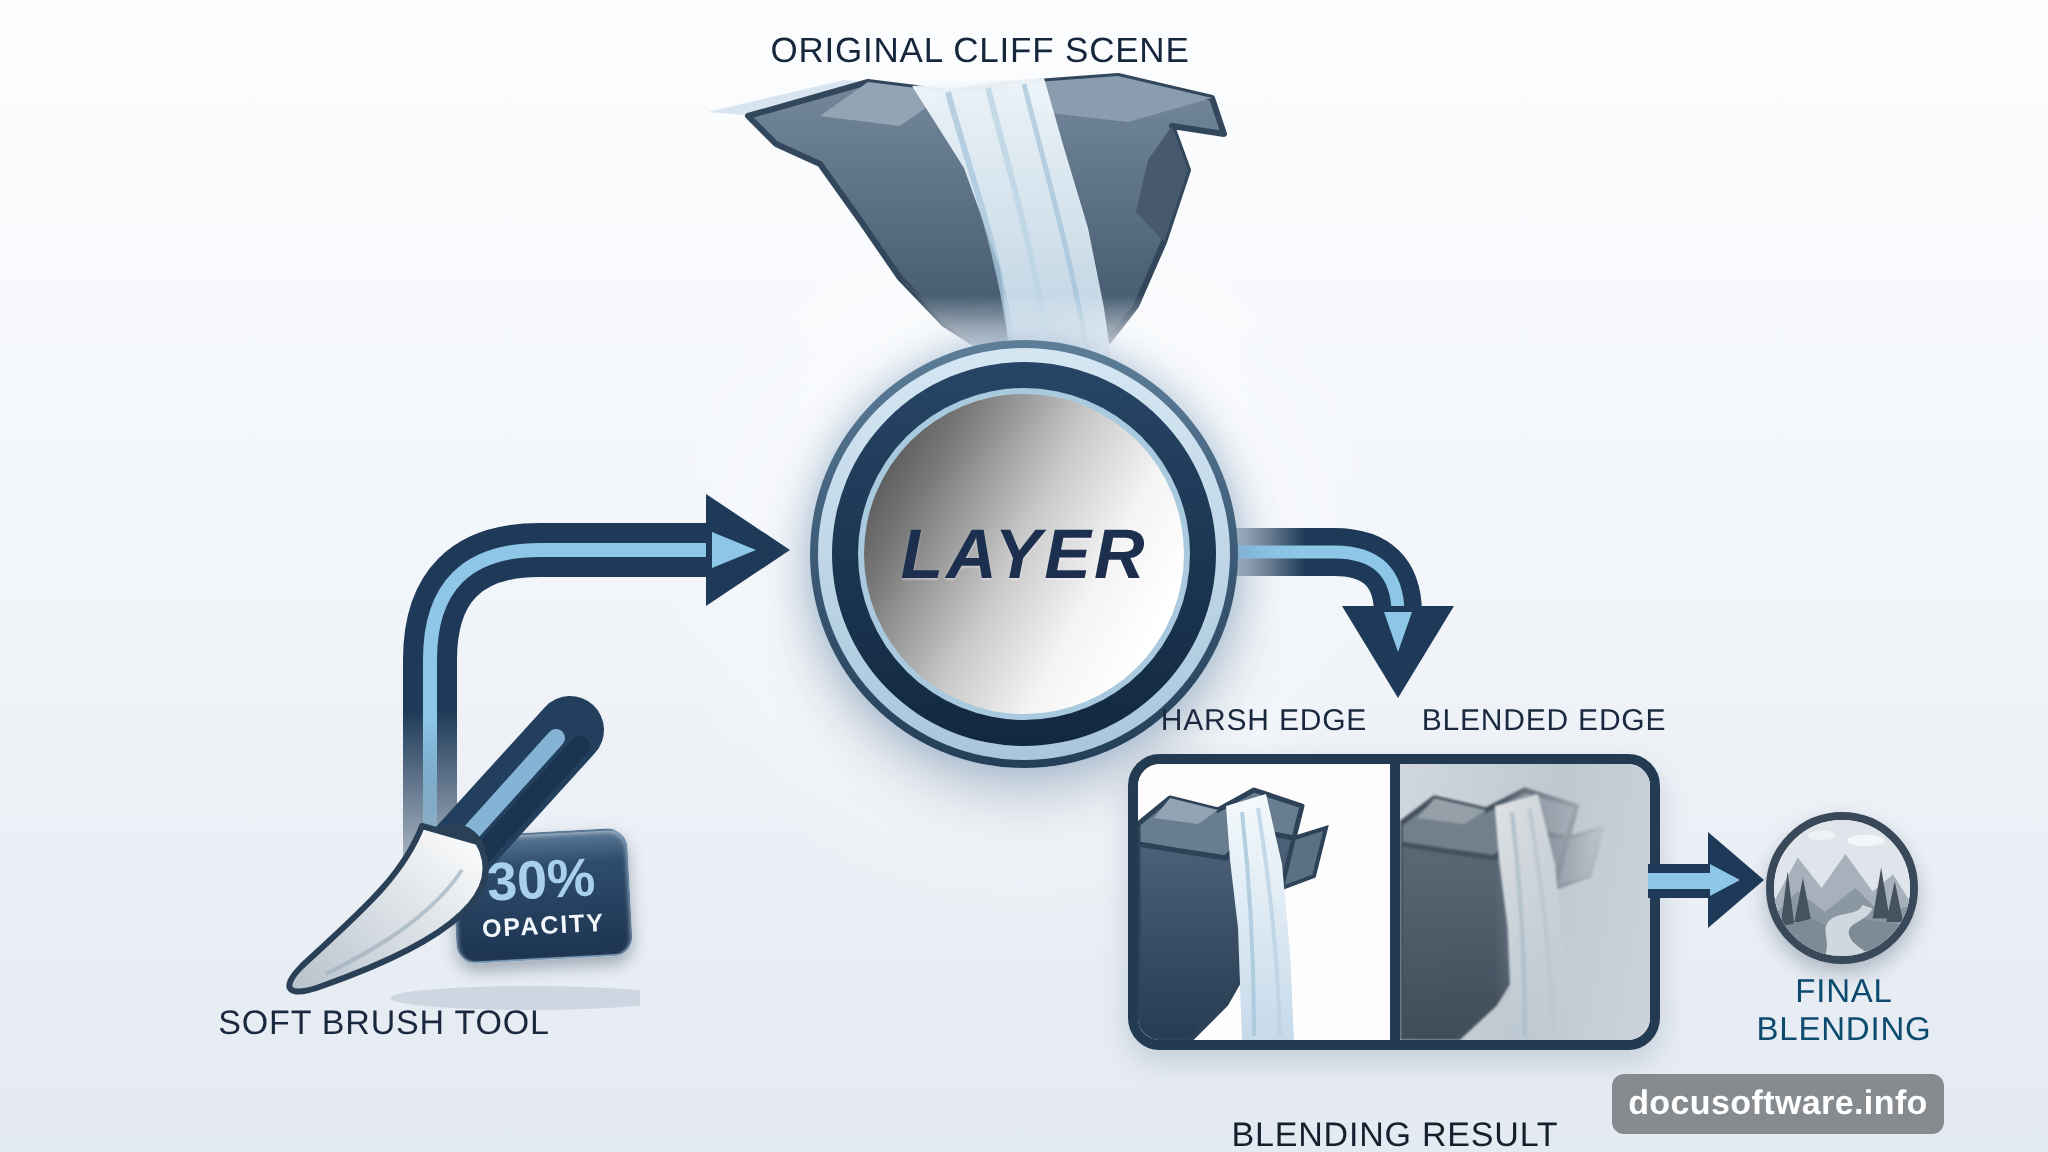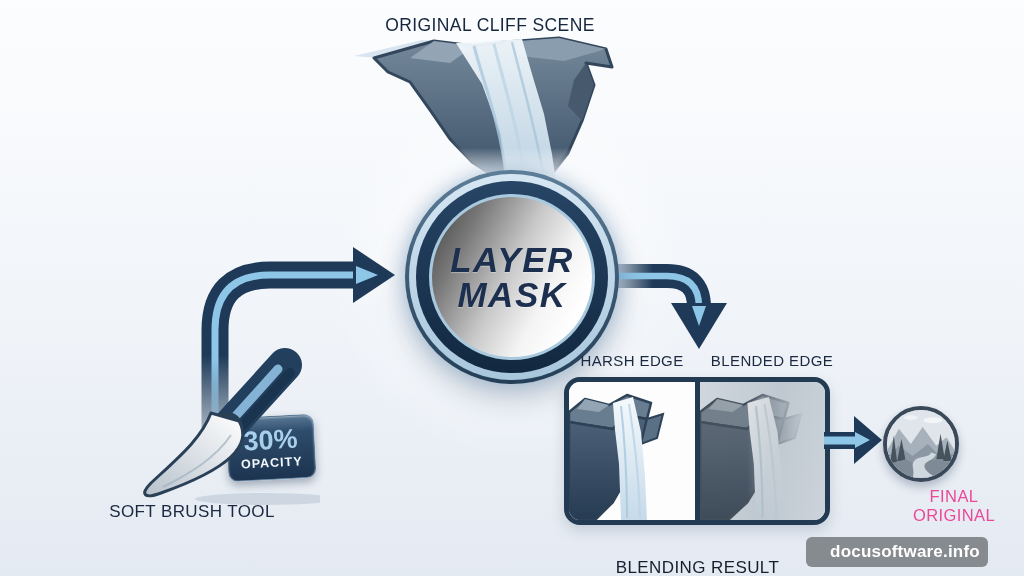--- a/index.html
+++ b/index.html
@@ -62,21 +62,21 @@
   .composite{
     left:883px;top:406px;width:76px;height:76px;box-sizing:border-box;
     border:4px solid #39495a;border-radius:50%;overflow:hidden;
     box-shadow:0 5px 10px rgba(40,60,85,.3), inset 0 0 6px rgba(255,255,255,.5);
     background:#dfe5ea;
   }
   
   .watermark{
     left:806px;top:537px;width:166px;height:30px;border-radius:6px;
     background:#868b90;color:#ffffff;font-weight:bold;font-size:17px;
-    display:flex;align-items:center;justify-content:center;letter-spacing:.2px;padding-left:16px;
+    display:flex;align-items:center;justify-content:center;letter-spacing:.2px;
   }
   .fade-bottom{
     -webkit-mask-image:linear-gradient(#000 76%,transparent 98%);
     mask-image:linear-gradient(#000 76%,transparent 98%);
   }
   svg{display:block;}
 </style>
 </head>
 <body>
 
@@ -138,21 +138,20 @@
     <polygon points="66,58 122,58 94,104" fill="#1e3a58"></polygon>
     <polygon points="87,61 101,61 94,81" fill="#8ec6e8"></polygon>
   </svg>
 
   <div class="ring c1">
     <div class="ring c2">
       <div class="ring c3">
         <div class="ring c4">
           <div class="ring c5">
             <span class="mask-text">LAYER</span>
-            <span class="mask-text">MASK</span>
           </div>
         </div>
       </div>
     </div>
   </div>
 
   <div class="abs badge">
     <span class="badge-value">30%</span>
     <span class="badge-label">OPACITY</span>
   </div>
@@ -241,22 +240,22 @@
       <ellipse cx="28" cy="9" rx="8" ry="2.8" fill="#eef2f5"></ellipse>
       <polygon points="0,48 14,22 28,40 42,20 58,42 70,32 80,48 80,80 0,80" fill="#a6b1bb"></polygon>
       <polygon points="0,56 14,42 30,54 48,40 64,56 80,50 80,80 0,80" fill="#8b97a2"></polygon>
       <path d="M4,62 L8,30 L12,62 Z M12,60 L17,34 L22,60 Z" fill="#46535e"></path>
       <path d="M58,58 L63,28 L68,58 Z M66,60 L71,36 L76,60 Z" fill="#46535e"></path>
       <polygon points="0,80 0,64 22,58 34,64 50,58 80,62 80,80" fill="#7e8a95"></polygon>
       <path d="M30,80 C34,70 26,64 34,58 C40,54 50,56 52,50 L58,52 C54,60 44,60 44,66 C44,72 52,76 58,80 Z" fill="#cfd8de"></path>
     </svg>
   </div>
 
-  <div class="lbl" style="left:889px;top:487px;width:130px;font-size:16.5px;color:#ec4899;">
+  <div class="lbl" style="left:857px;top:487px;width:130px;font-size:16.5px;color:#0c4a6e;">
     <div>FINAL</div>
-    <div>ORIGINAL</div>
+    <div>BLENDING</div>
   </div>
 
   <div class="abs watermark">
     <span>docusoftware.info</span>
   </div>
 
 </div>
 
 </body></html>

